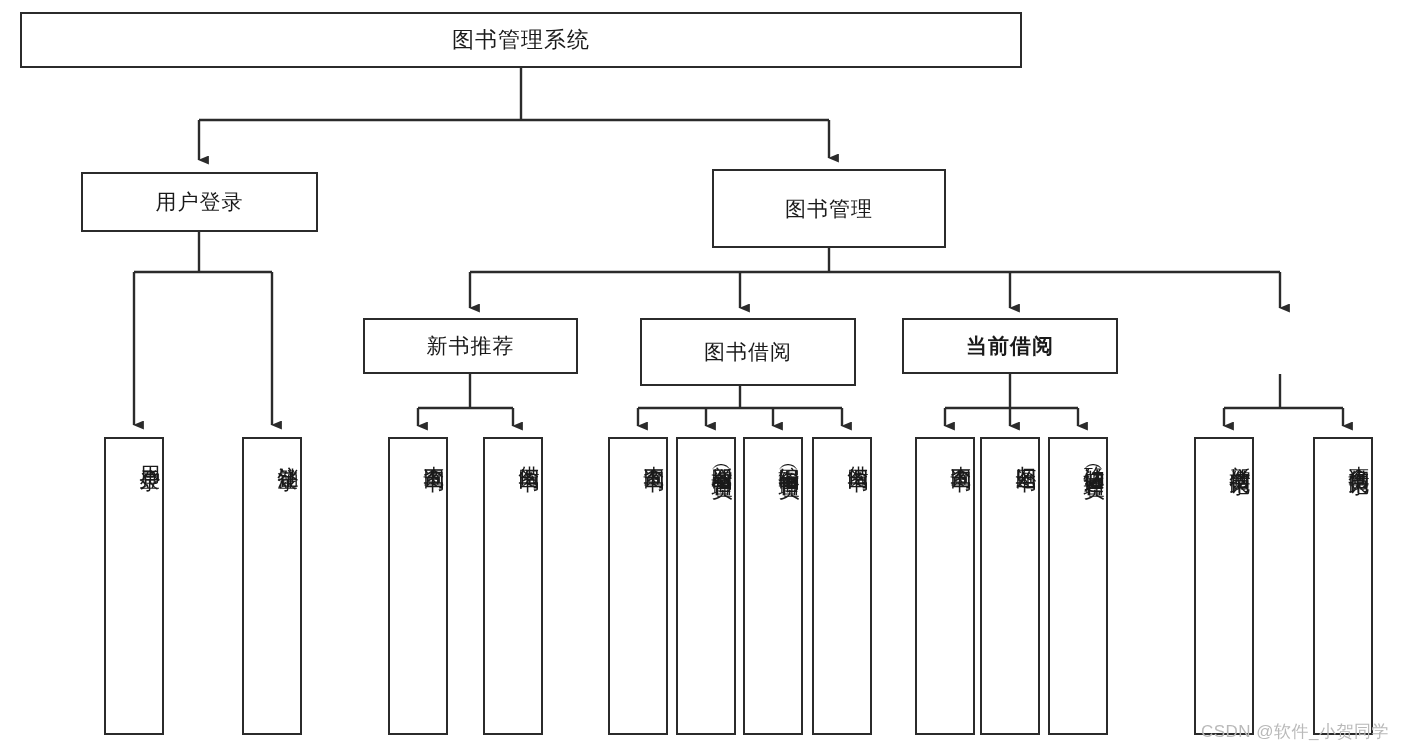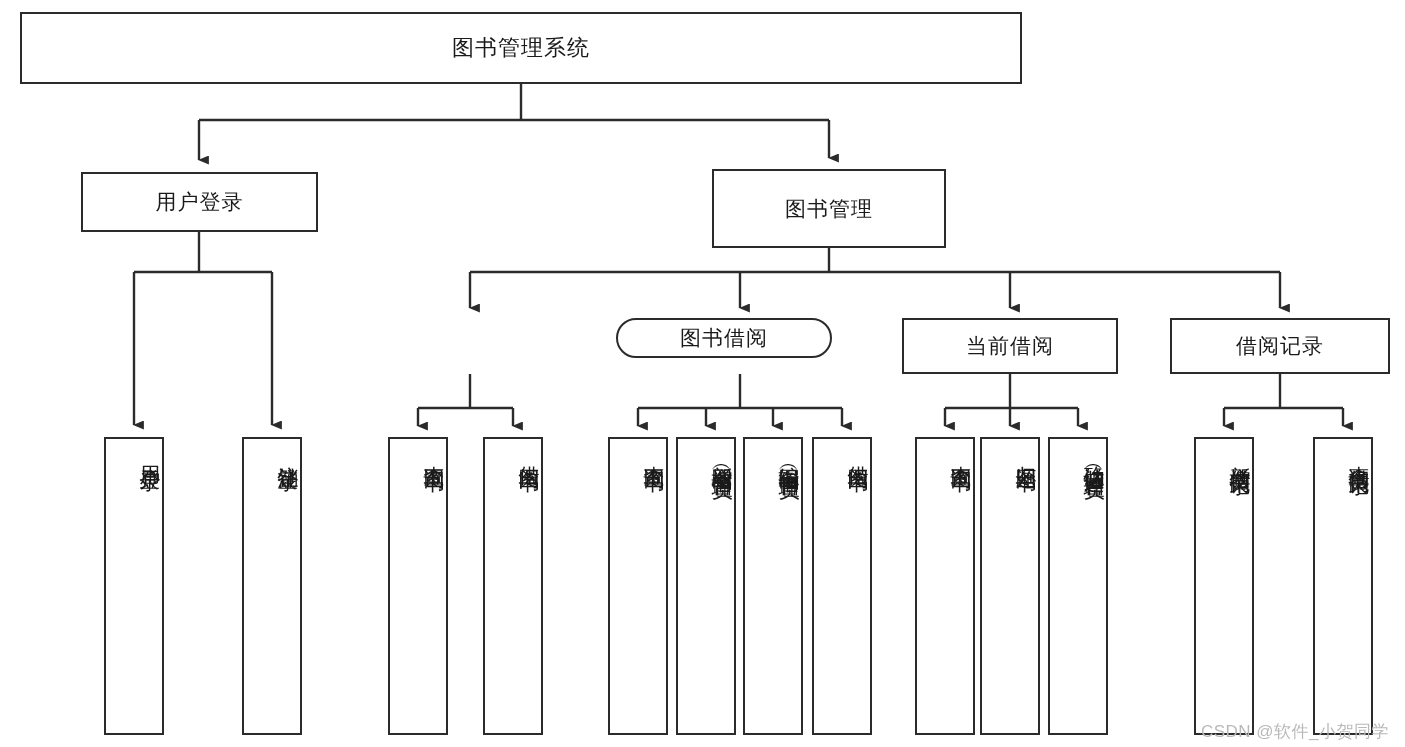--- a/index.html
+++ b/index.html
@@ -104,32 +104,32 @@
       <path d="M 1010 408 L 1010 426" marker-end="url(#arrow)"></path>
       <path d="M 1078 408 L 1078 426" marker-end="url(#arrow)"></path>
 
       <path d="M 1280 374 L 1280 408"></path>
       <path d="M 1224 408 L 1343 408"></path>
       <path d="M 1224 408 L 1224 426" marker-end="url(#arrow)"></path>
       <path d="M 1343 408 L 1343 426" marker-end="url(#arrow)"></path>
     </g>
   </svg>
 
-  <div class="node h root" style="left:20px;top:12px;width:1002px;height:72px;">图书管理系统</div>
+  <div class="node h root" style="left:20px;top:12px;width:1002px;height:56px;">图书管理系统</div>
 
   <div class="node h" style="left:81px;top:172px;width:237px;height:60px;">用户登录</div>
 
   <div class="node h" style="left:712px;top:169px;width:234px;height:79px;">图书管理</div>
 
+  <div class="node h" style="left:363px;top:318px;width:215px;height:56px;">新书推荐</div>
 
-  <div class="node h" style="left:616px;top:318px;width:216px;height:40px;border-radius:26px;">图书借阅</div>
+  <div class="node h" style="left:640px;top:318px;width:216px;height:68px;">图书借阅</div>
 
-  <div class="node h" style="left:902px;top:318px;width:216px;height:56px;">当前借阅</div>
+  <div class="node h" style="left:902px;top:318px;width:216px;height:56px;font-weight:bold;">当前借阅</div>
 
-  <div class="node h" style="left:1170px;top:318px;width:220px;height:56px;">借阅记录</div>
 
   <div class="node leaf" style="left:104px;top:437px;width:60px;height:298px;">
     <span class="ltext">用户登录</span>
   </div>
   <div class="node leaf" style="left:242px;top:437px;width:60px;height:298px;">
     <span class="ltext">注销登录</span>
   </div>
 
   <div class="node leaf" style="left:388px;top:437px;width:60px;height:298px;">
     <span class="ltext">查询图书</span>

